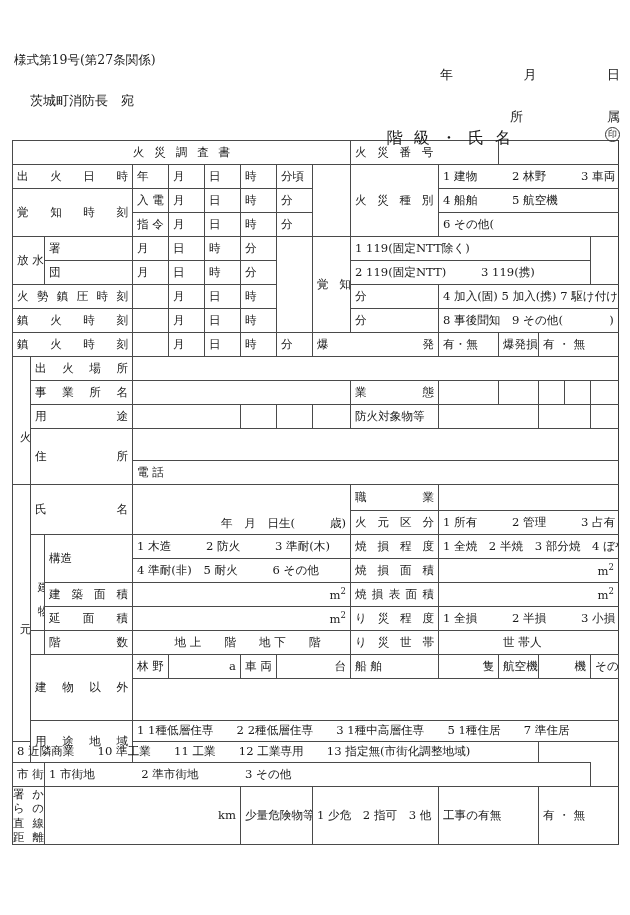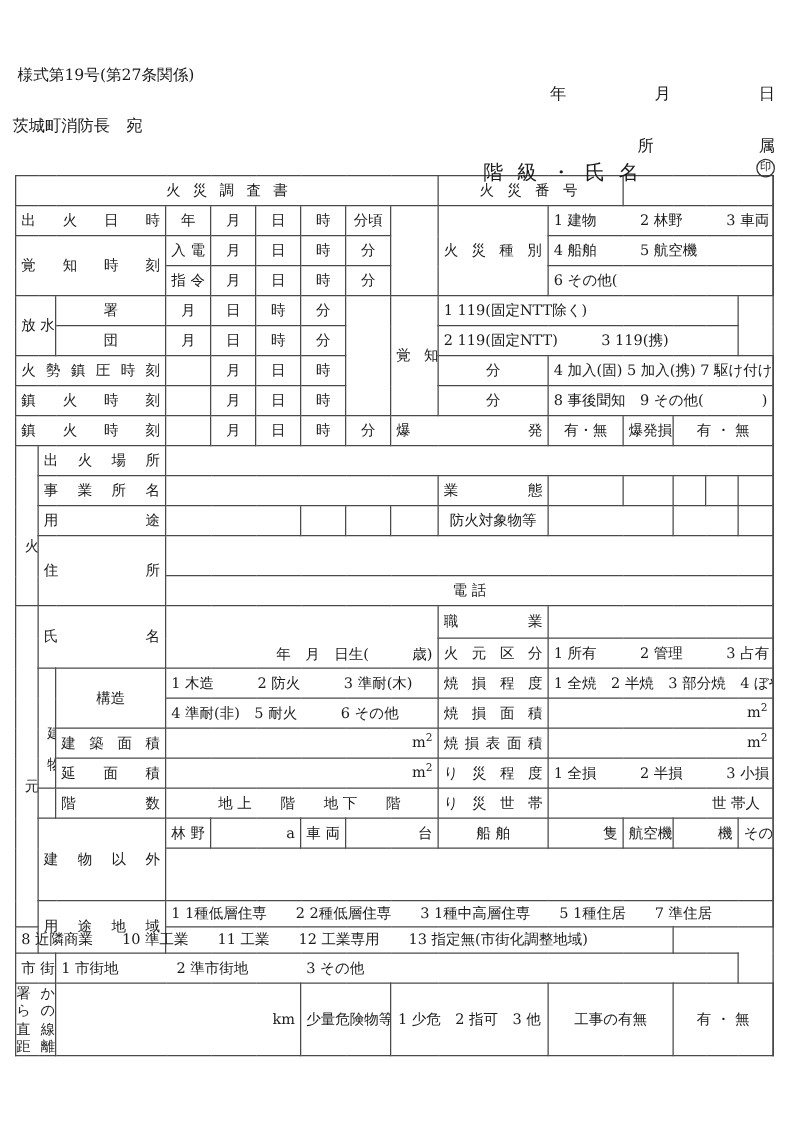--- a/index.html
+++ b/index.html
@@ -16,21 +16,21 @@
   }
   .page { position: relative; width: 630px; height: 808px; padding: 0; }
 
   
   .hdr { position: relative; height: 140px; }
   .form-no {
     position: absolute; left: 14px; top: 52px;
     font-size: 12.5px; letter-spacing: 0px;
   }
   .addressee {
-    position: absolute; left: 10px; top: 92px;
+    position: absolute; left: 30px; top: 92px;
     font-size: 13px;
   }
   .date-line {
     position: absolute; right: 10px; top: 66px;
     font-size: 13px; width: 180px; display: flex;
     justify-content: space-between;
   }
   .dept-line {
     position: absolute; right: 10px; top: 108px;
     font-size: 13px; width: 110px; display: flex;
@@ -59,21 +59,21 @@
     border: 0.8px solid #4a4a4a;
     font-size: 11.6px;
     padding: 1px 4px;
     vertical-align: middle;
     height: 24px;
     line-height: 1.35;
     overflow: hidden;
     white-space: nowrap;
   }
   .sp  { letter-spacing: 0.30em; }
-  .ctr { text-align: center; }
+  .ctr { }
   .rgt { text-align: right; }
   .jus {
     text-align: justify; text-align-last: justify;
     padding-left: 6px; padding-right: 6px;
   }
   .vert {
     writing-mode: vertical-rl;
     text-orientation: upright;
     margin: 0 auto;
     letter-spacing: 0.2em;
@@ -326,21 +326,21 @@
       <td colspan="6" class="mini">
         <div class="dateflow">
           <span>地 上</span>
           <span>階</span>
           <span>地 下</span>
           <span>階</span>
         </div>
       </td>
       <td class="jus">り 災 世 帯</td>
       <td colspan="5" class="mini">
-        <div style="display:flex;justify-content:flex-end;padding:0 6px 0 60px">
+        <div style="display:flex;justify-content:flex-start;padding:0 6px 0 60px">
           <span>世 帯</span>
           <span>人</span>
         </div>
       </td>
     </tr>
 
     <tr>
       <td colspan="2" rowspan="2" class="jus thick-t">建 物 以 外</td>
       <td class="ctr tiny thick-t" style="height:20px">林 野</td>
       <td colspan="2" class="rgt tiny thick-t">a</td>

